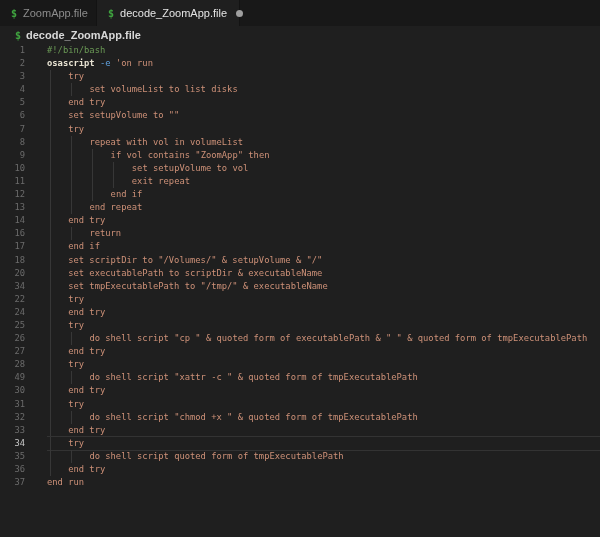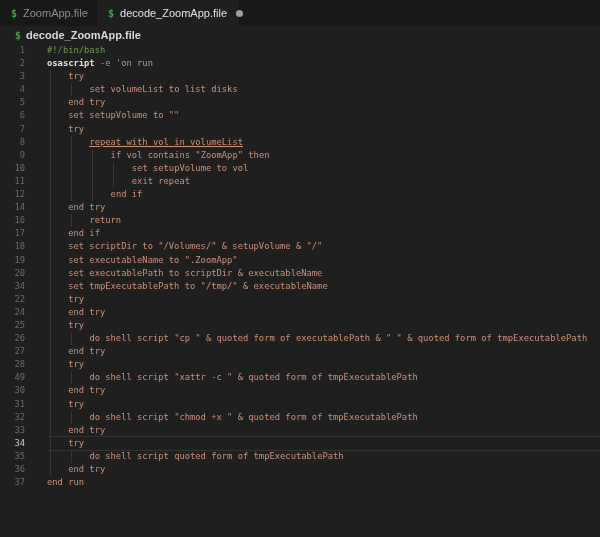--- a/index.html
+++ b/index.html
@@ -69,30 +69,30 @@
   </div>
 
   <div id="code">
       <div class="line"><span class="ln">1</span><span class="codewrap"><span class="codetext" style="padding-left: 0px;"><span class="tok-comment">#!/bin/bash</span></span></span></div>
       <div class="line"><span class="ln">2</span><span class="codewrap"><span class="codetext" style="padding-left: 0px;"><span class="tok-command">osascript </span><span class="tok-flag">-e</span><span class="tok-string"> 'on run</span></span></span></div>
       <div class="line"><span class="ln">3</span><span class="codewrap"><span class="guide" style="left: 2.5px;"></span><span class="codetext" style="padding-left: 21.2px;"><span class="tok-string">try</span></span></span></div>
       <div class="line"><span class="ln">4</span><span class="codewrap"><span class="guide" style="left: 2.5px;"></span><span class="guide" style="left: 23.7px;"></span><span class="codetext" style="padding-left: 42.4px;"><span class="tok-string">set volumeList to list disks</span></span></span></div>
       <div class="line"><span class="ln">5</span><span class="codewrap"><span class="guide" style="left: 2.5px;"></span><span class="codetext" style="padding-left: 21.2px;"><span class="tok-string">end try</span></span></span></div>
       <div class="line"><span class="ln">6</span><span class="codewrap"><span class="guide" style="left: 2.5px;"></span><span class="codetext" style="padding-left: 21.2px;"><span class="tok-string">set setupVolume to ""</span></span></span></div>
       <div class="line"><span class="ln">7</span><span class="codewrap"><span class="guide" style="left: 2.5px;"></span><span class="codetext" style="padding-left: 21.2px;"><span class="tok-string">try</span></span></span></div>
-      <div class="line"><span class="ln">8</span><span class="codewrap"><span class="guide" style="left: 2.5px;"></span><span class="guide" style="left: 23.7px;"></span><span class="codetext" style="padding-left: 42.4px; text-decoration: underline;"><span class="tok-string">repeat with vol in volumeList</span></span></span></div>
+      <div class="line"><span class="ln">8</span><span class="codewrap"><span class="guide" style="left: 2.5px;"></span><span class="guide" style="left: 23.7px;"></span><span class="codetext" style="padding-left: 42.4px;"><span class="tok-string">repeat with vol in volumeList</span></span></span></div>
       <div class="line"><span class="ln">9</span><span class="codewrap"><span class="guide" style="left: 2.5px;"></span><span class="guide" style="left: 23.7px;"></span><span class="guide" style="left: 44.9px;"></span><span class="codetext" style="padding-left: 63.6px;"><span class="tok-string">if vol contains "ZoomApp" then</span></span></span></div>
       <div class="line"><span class="ln">10</span><span class="codewrap"><span class="guide" style="left: 2.5px;"></span><span class="guide" style="left: 23.7px;"></span><span class="guide" style="left: 44.9px;"></span><span class="guide" style="left: 66.1px;"></span><span class="codetext" style="padding-left: 84.8px;"><span class="tok-string">set setupVolume to vol</span></span></span></div>
       <div class="line"><span class="ln">11</span><span class="codewrap"><span class="guide" style="left: 2.5px;"></span><span class="guide" style="left: 23.7px;"></span><span class="guide" style="left: 44.9px;"></span><span class="guide" style="left: 66.1px;"></span><span class="codetext" style="padding-left: 84.8px;"><span class="tok-string">exit repeat</span></span></span></div>
       <div class="line"><span class="ln">12</span><span class="codewrap"><span class="guide" style="left: 2.5px;"></span><span class="guide" style="left: 23.7px;"></span><span class="guide" style="left: 44.9px;"></span><span class="codetext" style="padding-left: 63.6px;"><span class="tok-string">end if</span></span></span></div>
+      <div class="line"><span class="ln">13</span><span class="codewrap"><span class="guide" style="left: 2.5px;"></span><span class="guide" style="left: 23.7px;"></span><span class="codetext" style="padding-left: 42.4px;"><span class="tok-string">end repeat</span></span></span></div>
       <div class="line"><span class="ln">14</span><span class="codewrap"><span class="guide" style="left: 2.5px;"></span><span class="codetext" style="padding-left: 21.2px;"><span class="tok-string">end try</span></span></span></div>
       <div class="line"><span class="ln">16</span><span class="codewrap"><span class="guide" style="left: 2.5px;"></span><span class="guide" style="left: 23.7px;"></span><span class="codetext" style="padding-left: 42.4px;"><span class="tok-string">return</span></span></span></div>
       <div class="line"><span class="ln">17</span><span class="codewrap"><span class="guide" style="left: 2.5px;"></span><span class="codetext" style="padding-left: 21.2px;"><span class="tok-string">end if</span></span></span></div>
       <div class="line"><span class="ln">18</span><span class="codewrap"><span class="guide" style="left: 2.5px;"></span><span class="codetext" style="padding-left: 21.2px;"><span class="tok-string">set scriptDir to "/Volumes/" &amp; setupVolume &amp; "/"</span></span></span></div>
-      <div class="line"><span class="ln">19</span><span class="codewrap"><span class="guide" style="left: 2.5px;"></span><span class="codetext" style="padding-left: 21.2px;"><span class="tok-string">set executableName to ".ZoomApp"</span></span></span></div>
       <div class="line"><span class="ln">20</span><span class="codewrap"><span class="guide" style="left: 2.5px;"></span><span class="codetext" style="padding-left: 21.2px;"><span class="tok-string">set executablePath to scriptDir &amp; executableName</span></span></span></div>
       <div class="line"><span class="ln">34</span><span class="codewrap"><span class="guide" style="left: 2.5px;"></span><span class="codetext" style="padding-left: 21.2px;"><span class="tok-string">set tmpExecutablePath to "/tmp/" &amp; executableName</span></span></span></div>
       <div class="line"><span class="ln">22</span><span class="codewrap"><span class="guide" style="left: 2.5px;"></span><span class="codetext" style="padding-left: 21.2px;"><span class="tok-string">try</span></span></span></div>
       <div class="line"><span class="ln">24</span><span class="codewrap"><span class="guide" style="left: 2.5px;"></span><span class="codetext" style="padding-left: 21.2px;"><span class="tok-string">end try</span></span></span></div>
       <div class="line"><span class="ln">25</span><span class="codewrap"><span class="guide" style="left: 2.5px;"></span><span class="codetext" style="padding-left: 21.2px;"><span class="tok-string">try</span></span></span></div>
       <div class="line"><span class="ln">26</span><span class="codewrap"><span class="guide" style="left: 2.5px;"></span><span class="guide" style="left: 23.7px;"></span><span class="codetext" style="padding-left: 42.4px;"><span class="tok-string">do shell script "cp " &amp; quoted form of executablePath &amp; " " &amp; quoted form of tmpExecutablePath</span></span></span></div>
       <div class="line"><span class="ln">27</span><span class="codewrap"><span class="guide" style="left: 2.5px;"></span><span class="codetext" style="padding-left: 21.2px;"><span class="tok-string">end try</span></span></span></div>
       <div class="line"><span class="ln">28</span><span class="codewrap"><span class="guide" style="left: 2.5px;"></span><span class="codetext" style="padding-left: 21.2px;"><span class="tok-string">try</span></span></span></div>
       <div class="line"><span class="ln">49</span><span class="codewrap"><span class="guide" style="left: 2.5px;"></span><span class="guide" style="left: 23.7px;"></span><span class="codetext" style="padding-left: 42.4px;"><span class="tok-string">do shell script "xattr -c " &amp; quoted form of tmpExecutablePath</span></span></span></div>
       <div class="line"><span class="ln">30</span><span class="codewrap"><span class="guide" style="left: 2.5px;"></span><span class="codetext" style="padding-left: 21.2px;"><span class="tok-string">end try</span></span></span></div>

